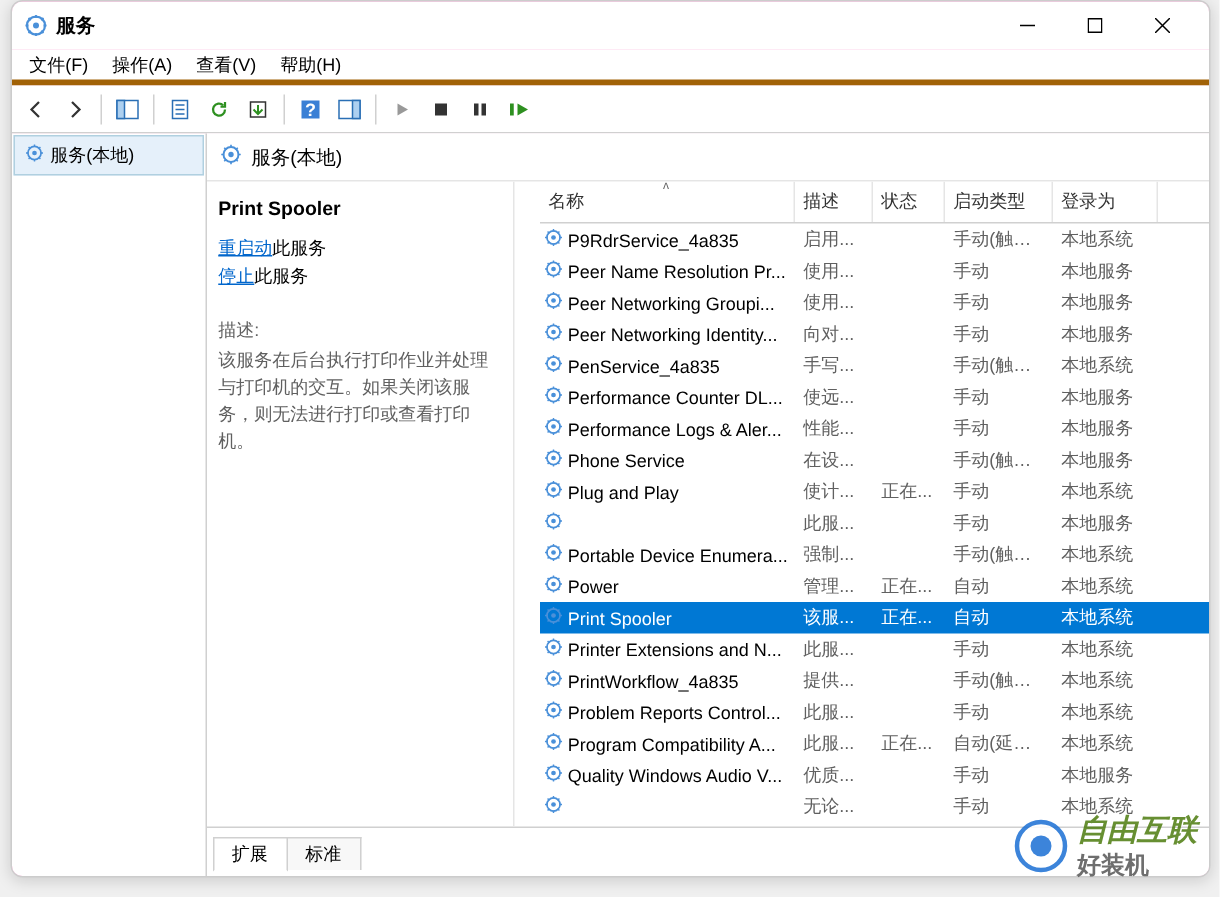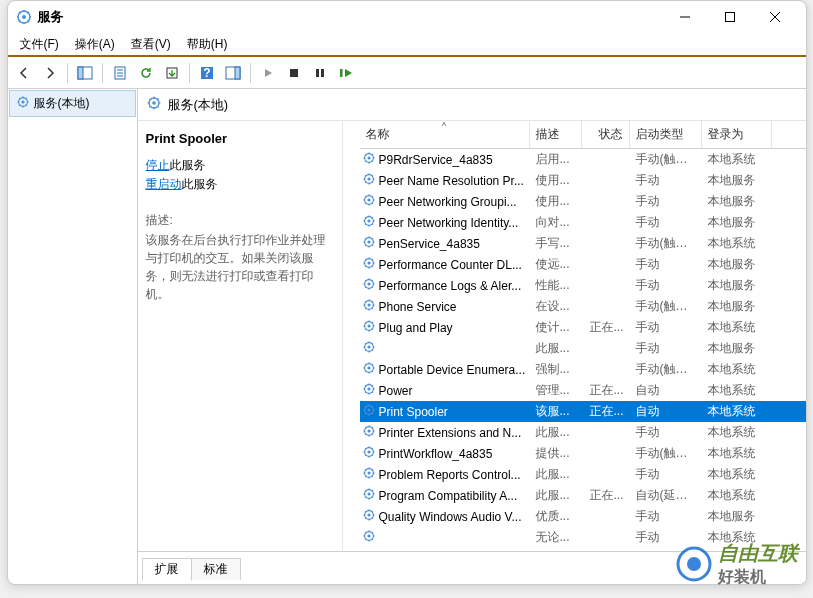--- a/index.html
+++ b/index.html
@@ -4,21 +4,21 @@
 <style>
 *{box-sizing:border-box;margin:0;padding:0;font-family:"Microsoft YaHei","Segoe UI",Tahoma,sans-serif;font-size:12px;}
 body{background:#f0f0f0;width:813px;height:598px;overflow:hidden;position:relative;}
 .window{background:#f9a8d4;width:800px;height:585px;margin:0 auto;border:1px solid #ccc;border-radius:8px;overflow:hidden;position:relative;box-shadow:0 2px 10px rgba(0,0,0,0.15);}
 .titlebar{height:32px;display:flex;align-items:center;padding:0 8px;background:#fff;}
 .titlebar .icon{width:16px;height:16px;margin-right:6px;}
 .titlebar .title{font-size:13px;font-weight:600;color:#000;}
 .titlebar .spacer{flex:1;}
 .winbtn{width:45px;height:30px;display:flex;align-items:center;justify-content:center;cursor:default;}
 .winbtn svg{width:10px;height:10px;}
-.menubar{height:24px;display:flex;align-items:center;padding:0 4px;background:#fff;border-bottom:2px solid #a16207;}
+.menubar{height:24px;display:flex;align-items:center;padding:0 4px;background:#fff;border-bottom:4px solid #a16207;}
 .menuitem{padding:3px 8px;cursor:default;}
 .toolbar{height:32px;display:flex;align-items:center;padding:0 4px;background:#fff;border-bottom:1px solid #d0d0d0;gap:2px;}
 .toolbtn{width:24px;height:24px;display:flex;align-items:center;justify-content:center;border:1px solid transparent;cursor:default;}
 .toolsep{width:1px;height:20px;background:#d0d0d0;margin:0 3px;}
 .content{display:flex;height:calc(100% - 88px);}
 .navpanel{width:130px;border-right:1px solid #d0d0d0;background:#fff;}
 .navitem{padding:4px 6px;display:flex;align-items:center;gap:4px;background:#e5f0fa;border:1px solid #b0d0e0;margin:1px;}
 .main{flex:1;display:flex;flex-direction:column;background:#fff;}
 .mainheader{padding:6px 8px;display:flex;align-items:center;gap:6px;background:#fff;border-bottom:1px solid #e5e5e5;}
 .mainbody{flex:1;display:flex;overflow:hidden;}
@@ -27,21 +27,21 @@
 .detailpane .link{color:#0066cc;text-decoration:underline;cursor:pointer;}
 .detailpane .actions{margin-bottom:18px;line-height:1.6;}
 .detailpane .label{color:#606060;margin-bottom:2px;}
 .detailpane .desc{color:#606060;line-height:1.5;}
 .listpane{flex:1;display:flex;flex-direction:column;overflow:hidden;padding-left:17px;}
 .listheader{display:flex;border-bottom:1px solid #d0d0d0;background:#fff;}
 .listheader div{padding:5px 6px;border-right:1px solid #e5e5e5;color:#333;font-weight:400;position:relative;}
 .listheader .sorted::after{content:"ʌ";position:absolute;left:50%;top:-2px;transform:translateX(-50%);font-size:8px;color:#666;}
 .col-name{width:170px;}
 .col-desc{width:52px;}
-.col-status{width:48px;text-align:right;}
+.col-status{width:48px;}
 .col-start{width:72px;}
 .col-login{width:70px;}
 .listbody{flex:1;overflow-y:auto;overflow-x:hidden;}
 .row{display:flex;align-items:center;height:21px;cursor:default;}
 .row.selected{background:#0078d4;color:#fff;}
 .row .col-name{display:flex;align-items:center;gap:3px;padding-left:2px;white-space:nowrap;overflow:hidden;text-overflow:ellipsis;}
 .row .col-desc,.row .col-status,.row .col-start,.row .col-login{padding:0 6px;white-space:nowrap;overflow:hidden;text-overflow:ellipsis;color:#606060;}
 .row.selected .col-desc,.row.selected .col-status,.row.selected .col-start,.row.selected .col-login{color:#fff;}
 .tabs{height:22px;display:flex;align-items:center;padding:16px 4px;border-top:1px solid #d0d0d0;background:#fff;}
 .tab{padding:2px 12px;border:1px solid #d0d0d0;border-bottom:none;background:#f8f8f8;cursor:default;position:relative;top:1px;margin-right:-1px;}
@@ -184,22 +184,22 @@
               <circle cx="8" cy="8" r="1.8" fill="#4a90d9"></circle>
               <path d="M8 1.5v2M8 12.5v2M1.5 8h2M12.5 8h2M3.5 3.5l1.4 1.4M11.1 11.1l1.4 1.4M3.5 12.5l1.4-1.4M11.1 4.9l1.4-1.4" stroke="#4a90d9" stroke-width="1.1"></path>
             </svg></span>
         <span style="font-size:13px;">服务(本地)</span>
       </div>
 
       <div class="mainbody">
         <div class="detailpane">
           <h3>Print Spooler</h3>
           <div class="actions">
+            <div><span class="link">重启动</span><span>此服务</span></div>
             <div><span class="link">停止</span><span>此服务</span></div>
-            <div><span class="link">重启动</span><span>此服务</span></div>
           </div>
           <div class="label">描述:</div>
           <div class="desc">该服务在后台执行打印作业并处理与打印机的交互。如果关闭该服务，则无法进行打印或查看打印机。</div>
         </div>
 
         <div class="listpane">
           <div class="listheader">
             <div class="col-name sorted">名称</div>
             <div class="col-desc">描述</div>
             <div class="col-status">状态</div>

